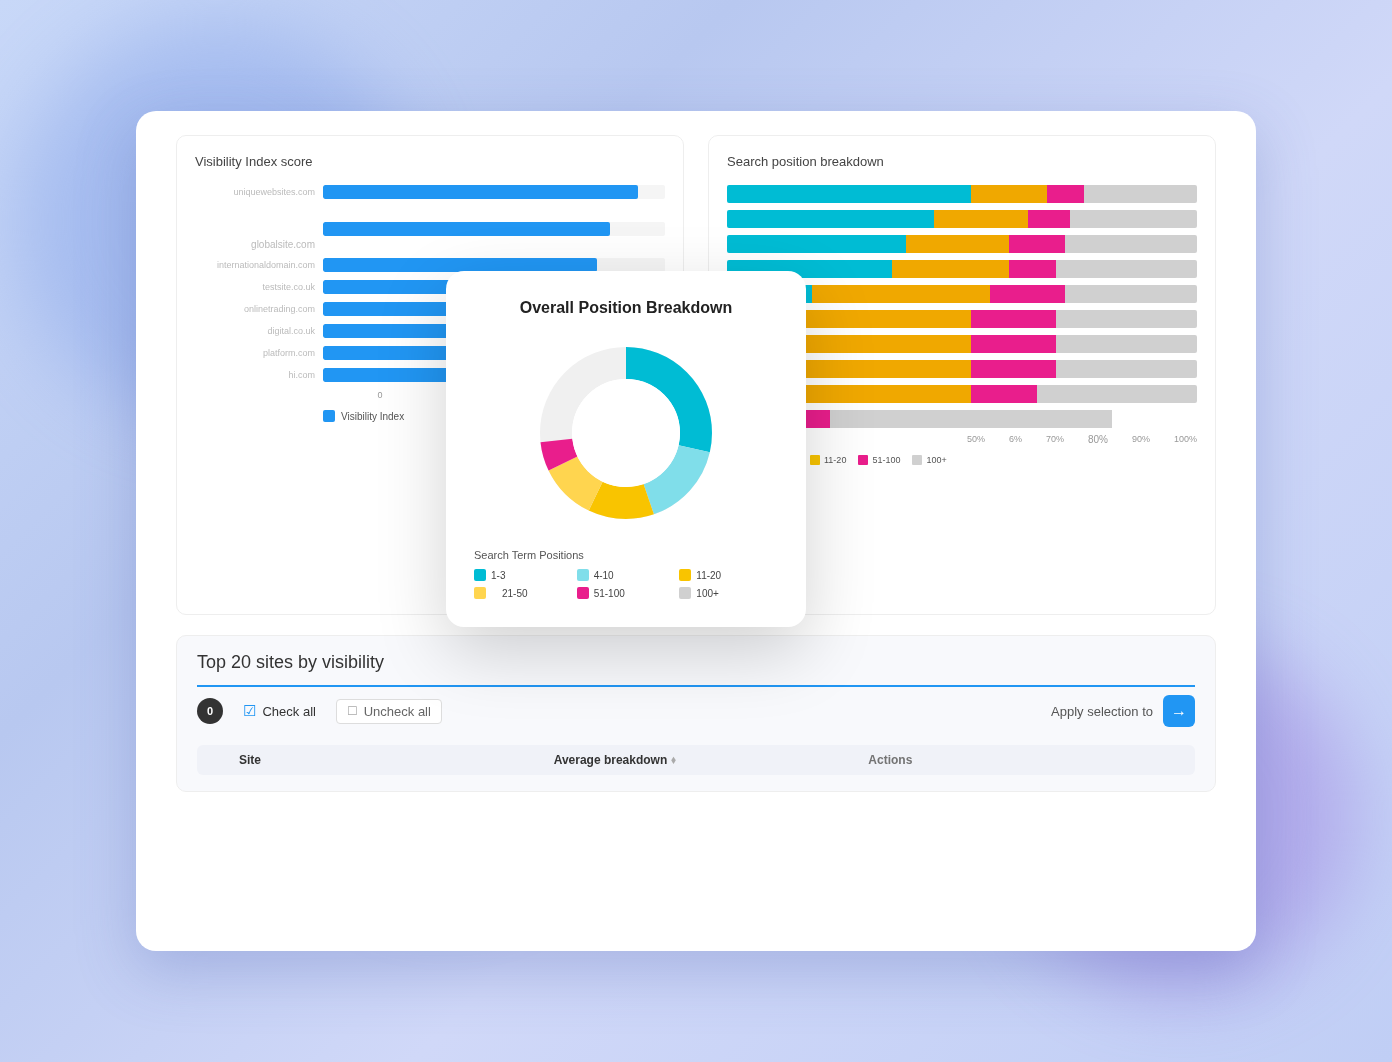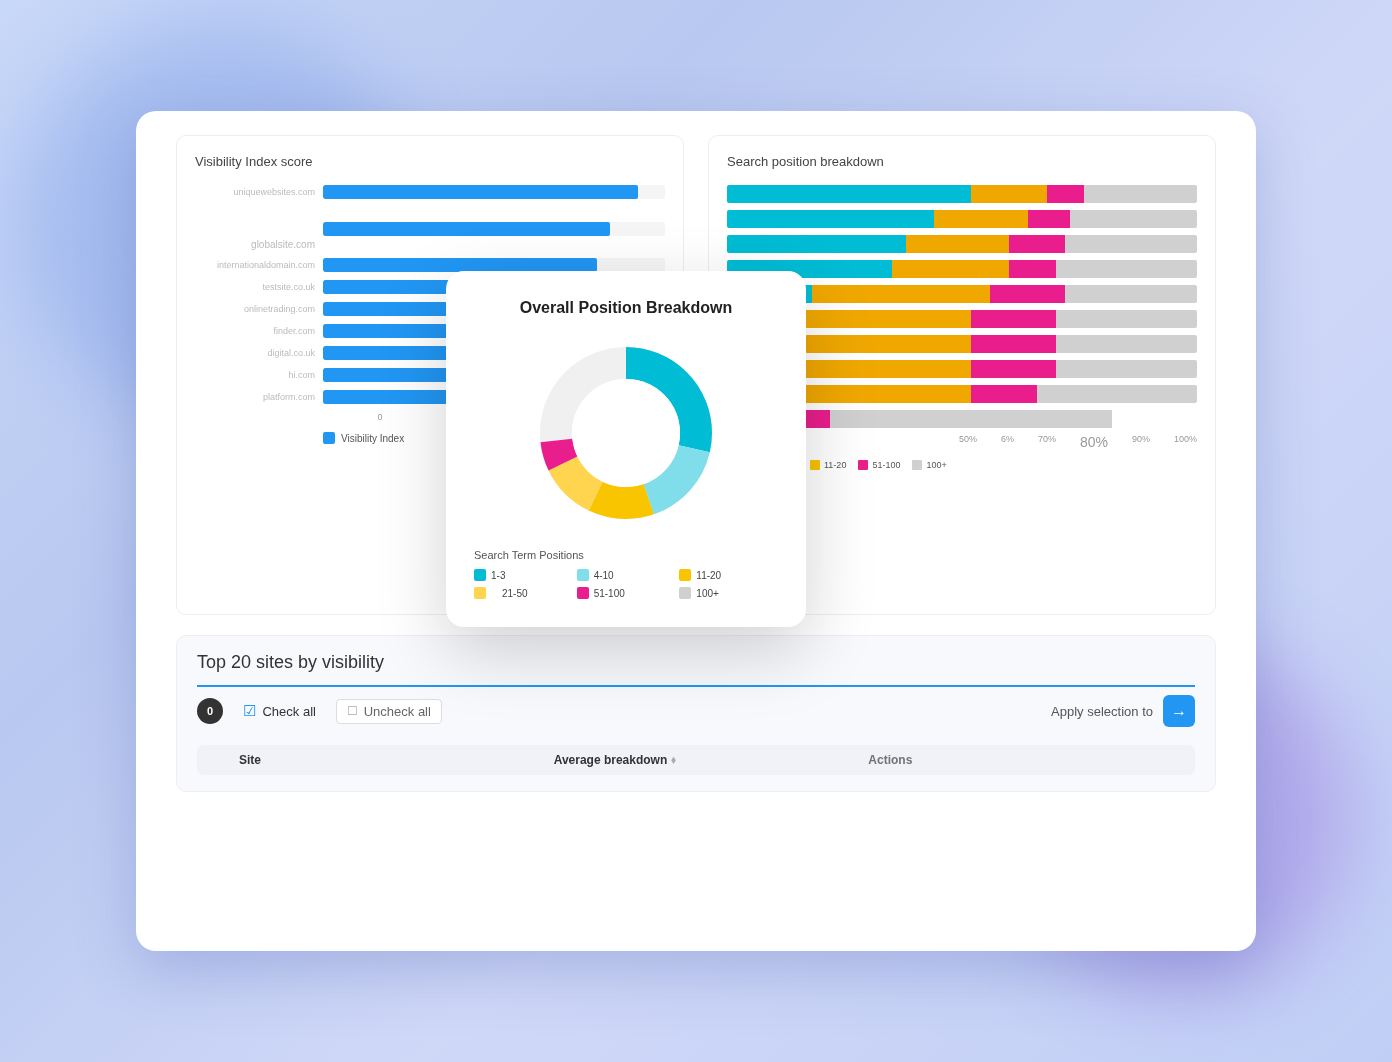--- a/index.html
+++ b/index.html
@@ -196,41 +196,35 @@
         <div class="bar-fill" style="width:76%;"></div>
       </div>
     </div>
               <div class="bar-row">
       <div class="bar-label" style="font-size:9px;color:#bbb;">onlinetrading.com</div>
       <div class="bar-track">
         <div class="bar-fill" style="width:52%;"></div>
       </div>
     </div>
               <div class="bar-row">
-      <div class="bar-label" style="font-size:9px;color:#bbb;">finder.com</div>
-      <div class="bar-track">
-        <div class="bar-fill" style="width:50%;"></div>
-      </div>
-    </div>
-              <div class="bar-row">
       <div class="bar-label" style="font-size:9px;color:#bbb;">digital.co.uk</div>
       <div class="bar-track">
         <div class="bar-fill" style="width:48%;"></div>
       </div>
     </div>
               <div class="bar-row">
+      <div class="bar-label" style="font-size:9px;color:#bbb;">platform.com</div>
+      <div class="bar-track">
+        <div class="bar-fill" style="width:42%;"></div>
+      </div>
+    </div>
+              <div class="bar-row">
       <div class="bar-label" style="font-size:9px;color:#bbb;">hi.com</div>
       <div class="bar-track">
         <div class="bar-fill" style="width:44%;"></div>
-      </div>
-    </div>
-              <div class="bar-row">
-      <div class="bar-label" style="font-size:9px;color:#bbb;">platform.com</div>
-      <div class="bar-track">
-        <div class="bar-fill" style="width:42%;"></div>
       </div>
     </div>
             </div>
 
           <div class="bar-axis" id="vis-axis">
             <span class="axis-label">0</span>
             <span class="axis-label">25</span>
             <span class="axis-label">50</span>
           </div>
 
@@ -322,21 +316,21 @@
                   <div class="stacked-seg" style="width: 60%; background: rgb(208, 208, 208);"></div>
                 </div>
               </div>
             </div>
 
           <div class="stacked-axis-row" style="margin-top:6px;padding-left:0;">
             <span style="margin-left:auto;display:flex;gap:24px;">
               <span style="font-size:9px;color:#999;">50%</span>
               <span style="font-size:9px;color:#999;">6%</span>
               <span style="font-size:9px;color:#999;">70%</span>
-              <span style="font-size:14px;color:#999;">80%</span>
+              <span style="font-size:10px;color:#999;">80%</span>
               <span style="font-size:9px;color:#999;">90%</span>
               <span style="font-size:9px;color:#999;">100%</span>
             </span>
           </div>
 
           <div class="stacked-legend" style="margin-top:10px;">
             <div class="stacked-legend-item">
               <div class="seg-box" style="background:#00bcd4;"></div>
               <span>1-3</span>
             </div>

